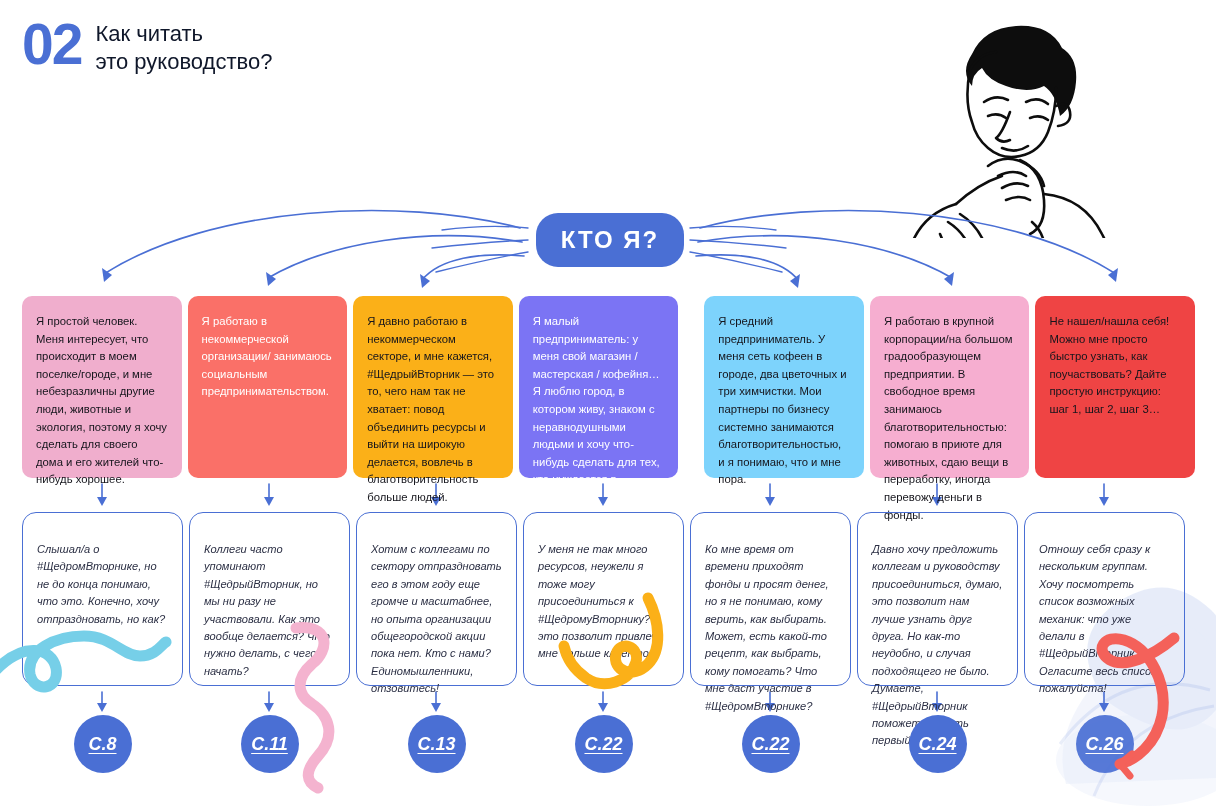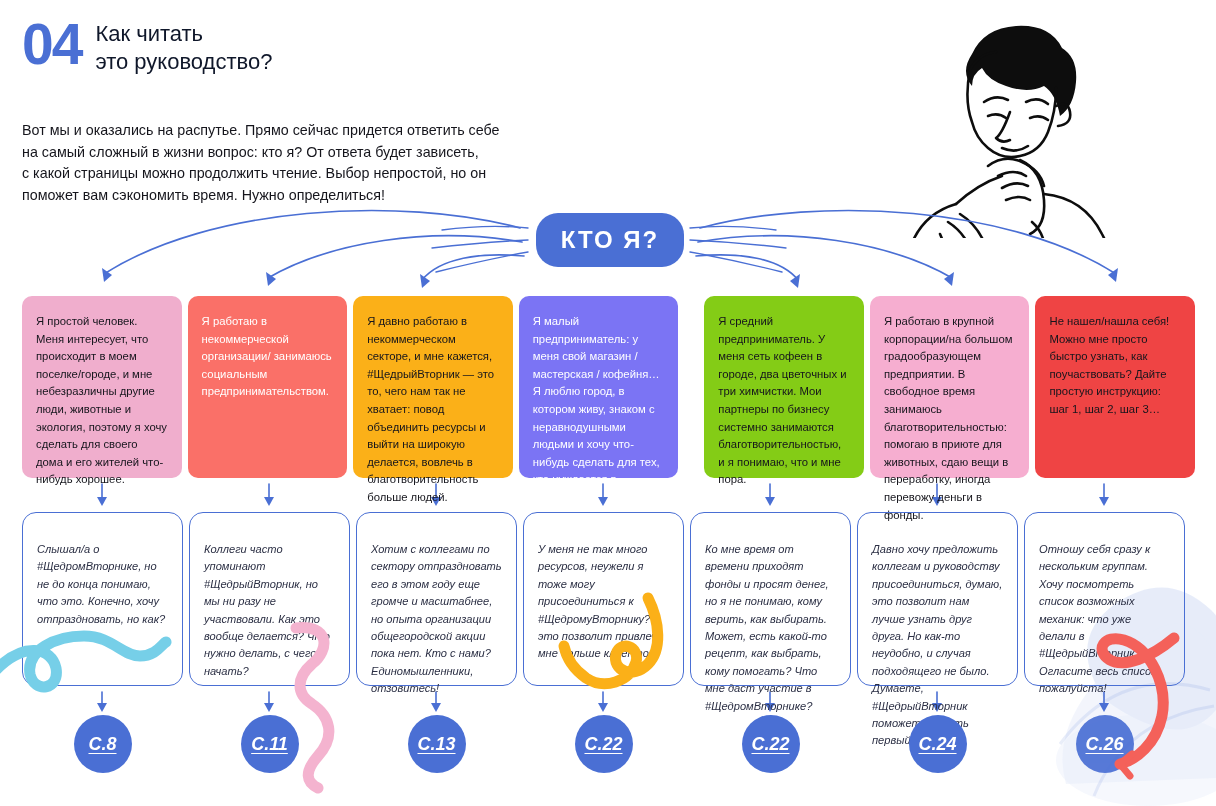--- a/index.html
+++ b/index.html
@@ -101,29 +101,25 @@
       <path d="M1140 640 q50 -40 76 18 l0 120 l-150 6 q-20 -70 74 -144 z" opacity="0.5"></path>
       <ellipse cx="1148" cy="760" rx="92" ry="46" opacity="0.4"></ellipse>
     </g>
     <g opacity="0.13" stroke="#5b7fd8" stroke-width="3" fill="none">
       <path d="M1060 744 q60 -80 150 -54"></path>
       <path d="M1094 796 q30 -76 120 -90"></path>
     </g>
   </svg>
 
   <div class="header">
-    <div class="chapter-num">04</div>
+    <div class="chapter-num">02</div>
     <div class="header-title">Как читать
 это руководство?</div>
   </div>
 
-  <div class="intro">Вот мы и оказались на распутье. Прямо сейчас придется ответить себе
-на самый сложный в жизни вопрос: кто я? От ответа будет зависеть,
-с какой страницы можно продолжить чтение. Выбор непростой, но он
-поможет вам сэкономить время. Нужно определиться!</div>
 
   <div class="illustration">
     <svg viewBox="0 0 240 230" fill="none" stroke="#0d0d0d" stroke-width="2.6" stroke-linecap="round" stroke-linejoin="round">
 
       <path d="M92 46 q12 -26 44 -28 q34 -2 46 22 q16 10 14 34 q-2 24 -16 34 q-4 -22 -16 -30 q-16 8 -38 0 q-18 -6 -24 -18 q-10 6 -10 18 q-12 -14 0 -32 z" fill="#0d0d0d" stroke="none"></path>
 
       <path d="M90 62 q-6 30 2 52 q4 16 16 26 q14 12 32 8 q20 -4 28 -24 q8 -20 8 -44"></path>
       <path d="M90 62 q8 -16 26 -18"></path>
 
       <path d="M176 98 q12 -6 14 6 q2 12 -12 14"></path>
@@ -237,21 +233,21 @@
     <div class="card on-dark" style="background: rgb(250, 112, 104);"><span>Я работаю
 в некоммерческой организации/
 занимаюсь социальным предпринимательством.</span></div>
     <div class="card" style="background: rgb(251, 176, 24);"><span>Я давно работаю
 в некоммерческом секторе,
 и мне кажется,
 #ЩедрыйВторник — это то, чего нам так не хватает: повод объединить ресурсы и выйти на широкую делается, вовлечь
 в благотворительность больше людей.</span></div>
     <div class="card on-dark" style="background: rgb(123, 116, 244);"><span>Я малый предприниматель: у меня свой магазин / мастерская / кофейня…
 Я люблю город, в котором живу, знаком с неравнодушными людьми и хочу что-нибудь сделать для тех, кто нуждается в помощи.</span></div>
-    <div class="card" style="background: #84cc16; margin-left: 20px;"><span>Я средний предприниматель. У меня сеть кофеен в городе, два цветочных и три химчистки. Мои партнеры по бизнесу системно занимаются благотворительностью, и я понимаю, что и мне пора.</span></div>
+    <div class="card" style="background: #7dd3fc; margin-left: 20px;"><span>Я средний предприниматель. У меня сеть кофеен в городе, два цветочных и три химчистки. Мои партнеры по бизнесу системно занимаются благотворительностью, и я понимаю, что и мне пора.</span></div>
     <div class="card" style="background: rgb(246, 174, 208);"><span>Я работаю в крупной корпорации/на большом градообразующем предприятии. В свободное время занимаюсь благотворительностью: помогаю в приюте для животных, сдаю вещи
 в переработку, иногда перевожу деньги в фонды.</span></div>
     <div class="card" style="background: #ef4444;"><span>Не нашел/нашла себя! Можно мне просто быстро узнать, как поучаствовать? Дайте простую инструкцию: шаг 1, шаг 2, шаг 3…</span></div>
   </div>
 
   <div class="quotes">
     <div class="quote"><span>Слышал/а
 о #ЩедромВторнике,
 но не до конца понимаю,
 что это. Конечно, хочу отпраздновать, но как?</span></div>

